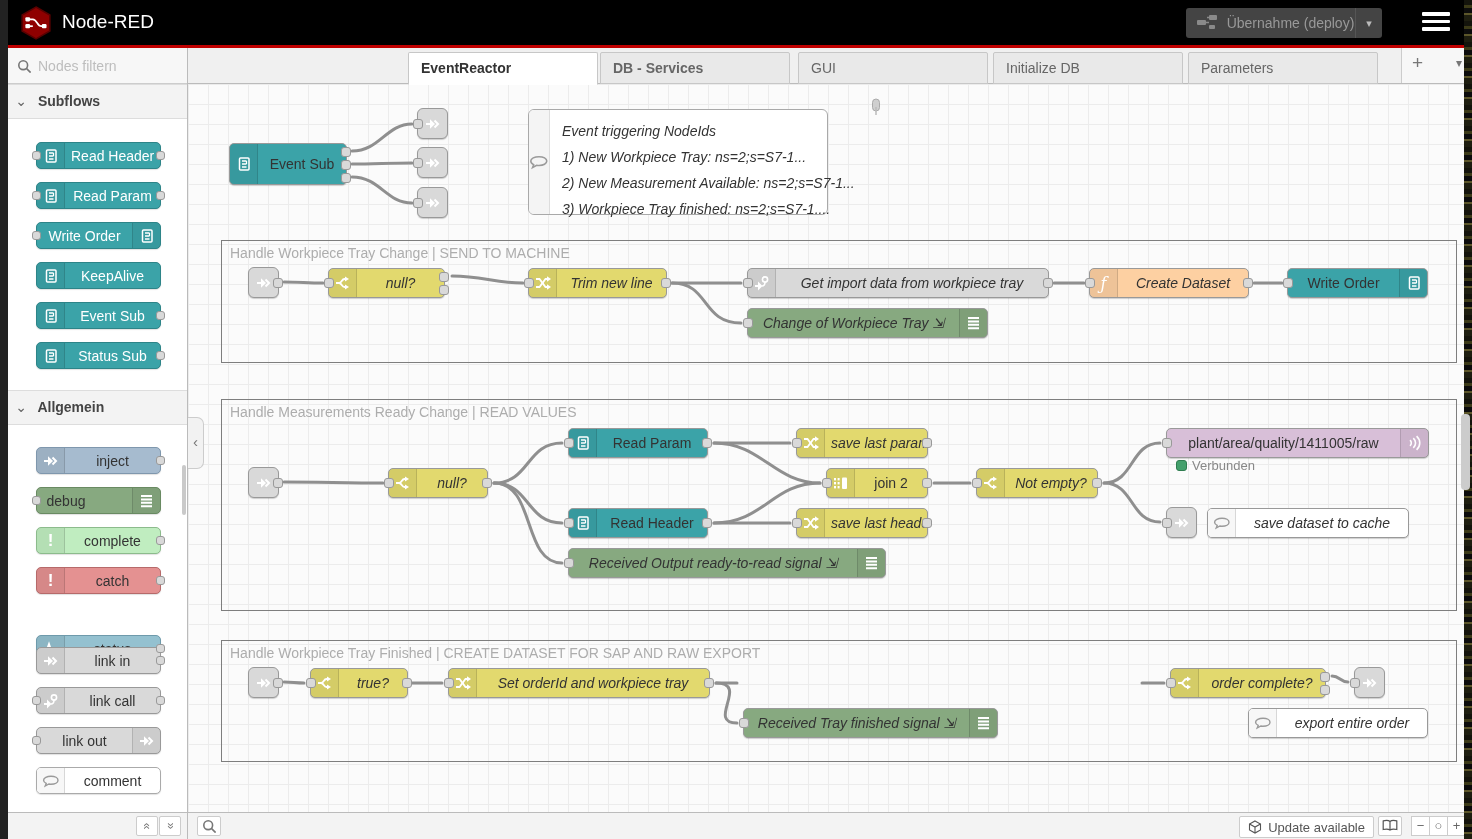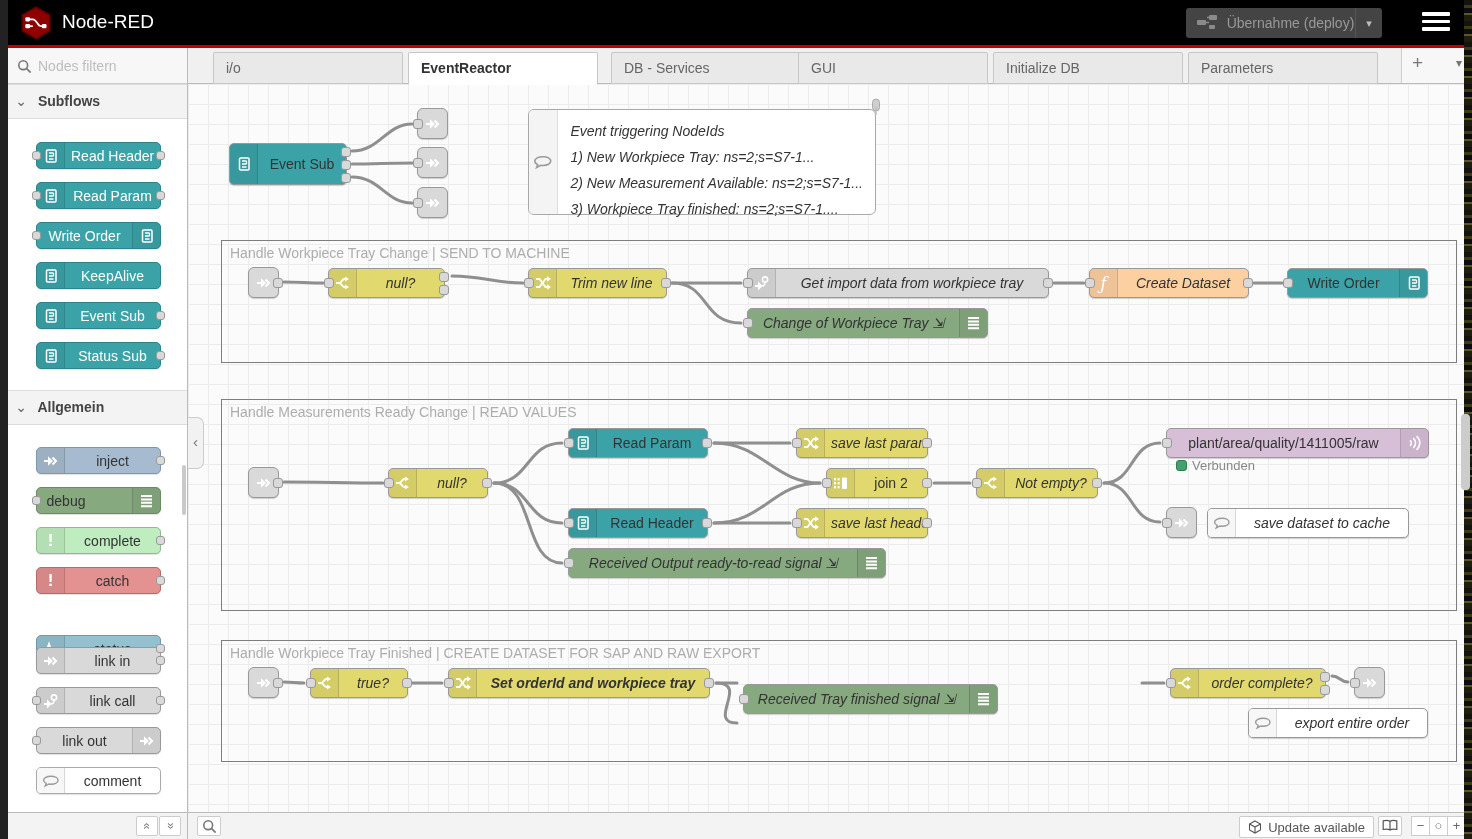--- a/index.html
+++ b/index.html
@@ -345,23 +345,22 @@
           <svg width="18" height="14" viewBox="0 0 18 14">
             <use href="#i-bubble"></use>
           </svg>
         </span>
       <span class="nlabel">comment</span>
     </div>
     <div class="sb-scroll"></div>
   </div>
 
   <div class="tabbar">
-    <div class="tab" style="left:25px;"><span>i/o</span></div>
     <div class="tab active" style="left:220px;"><span>EventReactor</span></div>
-    <div class="tab" style="left:423px;"><span>DB - Services</span></div>
+    <div class="tab" style="left:412px;font-weight:bold;"><span>DB - Services</span></div>
     <div class="tab" style="left:610px;"><span>GUI</span></div>
     <div class="tab" style="left:805px;"><span>Initialize DB</span></div>
     <div class="tab" style="left:1000px;"><span>Parameters</span></div>
     <div class="tab-actions">
       <span class="tab-plus">+</span>
       <span class="tab-caret">▾</span>
     </div>
   </div>
 
   <div class="canvas">
@@ -434,21 +433,21 @@
         </svg>
       <i class="port pl"></i>
     </div>
     <div class="linknode" style="left:229px;top:103px;">
       <svg width="15" height="16" viewBox="0 0 15 16">
           <use href="#i-arrow"></use>
         </svg>
       <i class="port pl"></i>
     </div>
 
-    <div class="note" style="left:340px;top:25px;width:348px;height:106px;">
+    <div class="note" style="left:340px;top:25px;width:300px;height:106px;">
       <span class="strip">
           <svg width="20" height="16" viewBox="0 0 18 14">
             <use href="#i-bubble"></use>
           </svg>
         </span>
       <div class="body">
         <div>Event triggering NodeIds</div>
         <div>1) New Workpiece Tray: ns=2;s=S7-1...</div>
         <div>2) New Measurement Available: ns=2;s=S7-1...</div>
         <div>3) Workpiece Tray finished: ns=2;s=S7-1....</div>
@@ -643,21 +642,21 @@
     <div class="node yellow" style="left:122px;top:584px;width:98px;">
       <span class="nicon l">
           <svg width="16" height="16">
             <use href="#i-switch"></use>
           </svg>
         </span>
       <span class="nlabel it">true?</span>
       <i class="port pl"></i>
         <i class="port pr"></i>
     </div>
-    <div class="node yellow" style="left:260px;top:584px;width:262px;font-weight:bold;">
+    <div class="node yellow" style="left:260px;top:584px;width:262px;">
       <span class="nicon l">
           <svg width="16" height="16">
             <use href="#i-change"></use>
           </svg>
         </span>
       <span class="nlabel it">Set orderId and workpiece tray</span>
       <i class="port pl"></i>
         <i class="port pr"></i>
     </div>
     <div class="node yellow" style="left:982px;top:584px;width:156px;">
@@ -670,21 +669,21 @@
       <i class="port pl"></i>
       <i class="port" style="right:-5px;top:3px;"></i>
       <i class="port" style="right:-5px;top:16px;"></i>
     </div>
     <div class="linknode" style="left:1166px;top:583px;">
       <svg width="15" height="16" viewBox="0 0 15 16">
           <use href="#i-arrow"></use>
         </svg>
       <i class="port pl"></i>
     </div>
-    <div class="node green" style="left:555px;top:600px;width:255px;justify-content:space-between;">
+    <div class="node green" style="left:555px;top:624px;width:255px;justify-content:space-between;">
       <span class="nlabel it">Received Tray finished signal ⇲</span>
       <span class="nicon r">
           <svg width="15" height="16" viewBox="0 0 15 16">
             <use href="#i-debuglist"></use>
           </svg>
         </span>
       <i class="port pl"></i>
     </div>
     <div class="node whiten cnode" style="left:1060px;top:624px;width:180px;">
       <span class="nicon l" style="background:#f7f7f7;">

